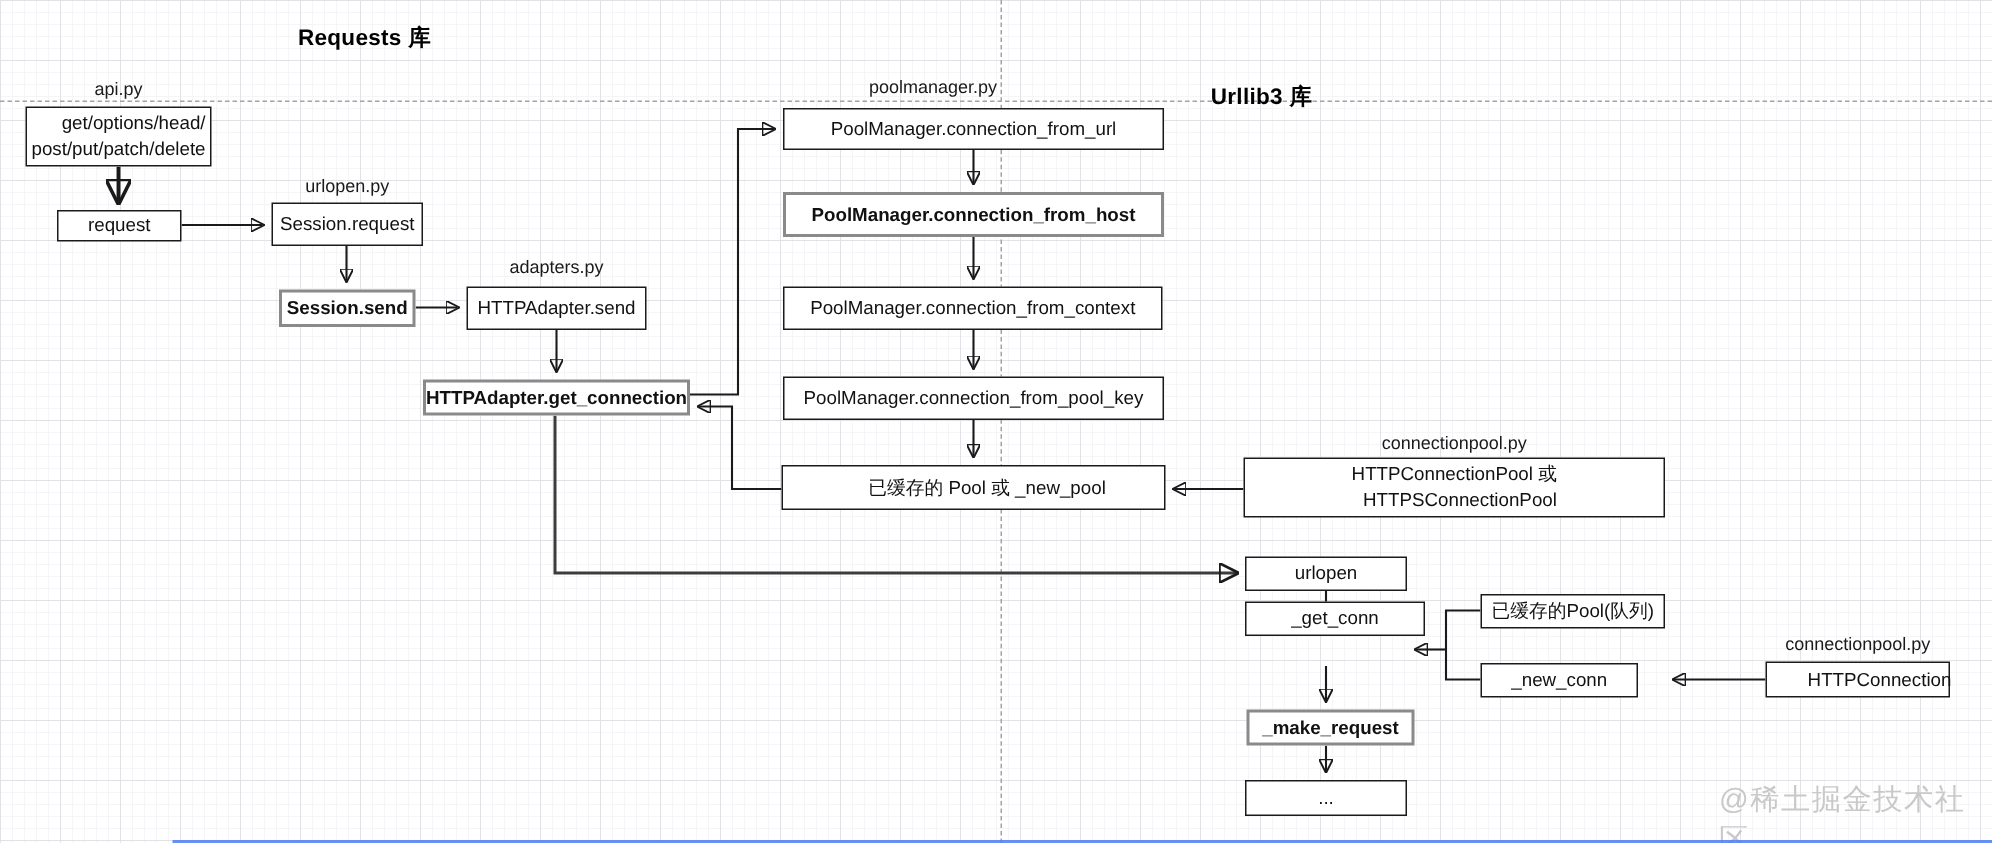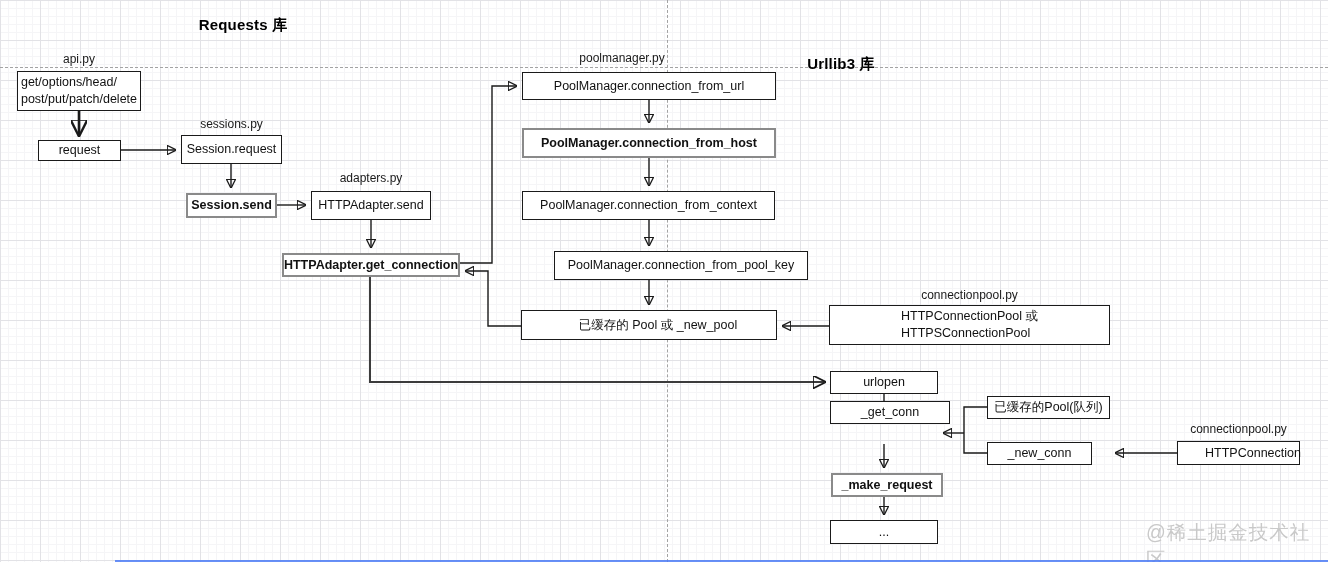--- a/index.html
+++ b/index.html
@@ -22,21 +22,21 @@
   .page-dash-v { position:absolute; top:0; bottom:0; left:667px; width:0; border-left:1px dashed #a3a3a3; }
   svg.wires { position:absolute; left:0; top:0; pointer-events:none; }
   svg.wires path { fill:none; stroke:#1a1a1a; stroke-width:1.4; }
   svg.wires path.thickarrow { stroke-width:2.6; }
   svg.wires path.longarrow { stroke-width:2; stroke:#3c3c3c; }
   .node {
     position:absolute;
     background:#ffffff;
     border:1px solid #1a1a1a;
     display:flex; align-items:center; justify-content:center;
-    text-align:left;
+    text-align:right;
     font-size:12.5px; line-height:1.35;
     white-space:pre-line;
     padding:0 2px;
   }
   .node.thick { border:2px solid #8a8a8a;font-weight:bold; }
   .flabel {
     position:absolute;
     font-size:12px; color:#1a1a1a;
     text-align:center;
   }
@@ -87,38 +87,38 @@
     <path d="M964,433 L944,433" marker-end="url(#arr)"></path>
     <path d="M1177,453 L1116,453" marker-end="url(#arr)"></path>
     <path d="M884,444 L884,467" marker-end="url(#arr)"></path>
     <path d="M884,497 L884,514" marker-end="url(#arr)"></path>
   </svg>
 
   <div class="dtitle" style="left:178px; top:16px; width:130px;">Requests 库</div>
   <div class="dtitle" style="left:776px; top:27px; width:130px;margin-top:28px;">Urllib3 库</div>
 
   <div class="flabel" style="left:17px;  top:52px;  width:124px;">api.py</div>
-  <div class="flabel" style="left:181px; top:117px; width:101px;">sessions.py</div>
+  <div class="flabel" style="left:181px; top:117px; width:101px;">urlopen.py</div>
   <div class="flabel" style="left:311px; top:171px; width:120px;">adapters.py</div>
   <div class="flabel" style="left:522px; top:51px;  width:200px;">poolmanager.py</div>
   <div class="flabel" style="left:829px; top:288px; width:281px;">connectionpool.py</div>
   <div class="flabel" style="left:1177px;top:422px; width:123px;">connectionpool.py</div>
 
   <div class="node" style="left:17px;  top:71px;  width:124px; height:40px;">get/options/head/
 post/put/patch/delete</div>
   <div class="node" style="left:38px;  top:140px; width:83px;  height:21px;">request</div>
   <div class="node" style="left:181px; top:135px; width:101px; height:29px;">Session.request</div>
   <div class="node thick" style="left:186px; top:193px; width:91px; height:25px;">Session.send</div>
   <div class="node" style="left:311px; top:191px; width:120px; height:29px;">HTTPAdapter.send</div>
   <div class="node thick" style="left:282px; top:253px; width:178px; height:24px;">HTTPAdapter.get_connection</div>
 
   <div class="node" style="left:522px; top:72px;  width:254px; height:28px;">PoolManager.connection_from_url</div>
   <div class="node thick" style="left:522px; top:128px; width:254px; height:30px;">PoolManager.connection_from_host</div>
   <div class="node" style="left:522px; top:191px; width:253px; height:29px;">PoolManager.connection_from_context</div>
-  <div class="node" style="left:522px; top:251px; width:254px; height:29px;margin-left:32px;">PoolManager.connection_from_pool_key</div>
+  <div class="node" style="left:522px; top:251px; width:254px; height:29px;">PoolManager.connection_from_pool_key</div>
   <div class="node" style="left:521px; top:310px; width:256px; height:30px;padding-left:20px;">已缓存的 Pool 或 _new_pool</div>
   <div class="node" style="left:829px; top:305px; width:281px; height:40px;">HTTPConnectionPool 或
 HTTPSConnectionPool</div>
 
   <div class="node" style="left:830px; top:371px; width:108px; height:23px;">urlopen</div>
   <div class="node" style="left:830px; top:401px; width:120px; height:23px;">_get_conn</div>
   <div class="node" style="left:987px; top:396px; width:123px; height:23px;">已缓存的Pool(队列)</div>
   <div class="node" style="left:987px; top:442px; width:105px; height:23px;">_new_conn</div>
   <div class="node" style="left:1177px;top:441px; width:123px; height:24px;padding-left:31px;">HTTPConnection</div>
   <div class="node thick" style="left:831px; top:473px; width:112px; height:24px;">_make_request</div>

